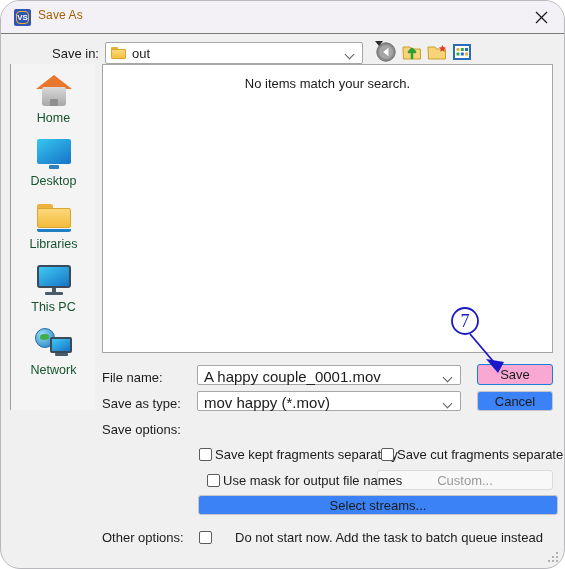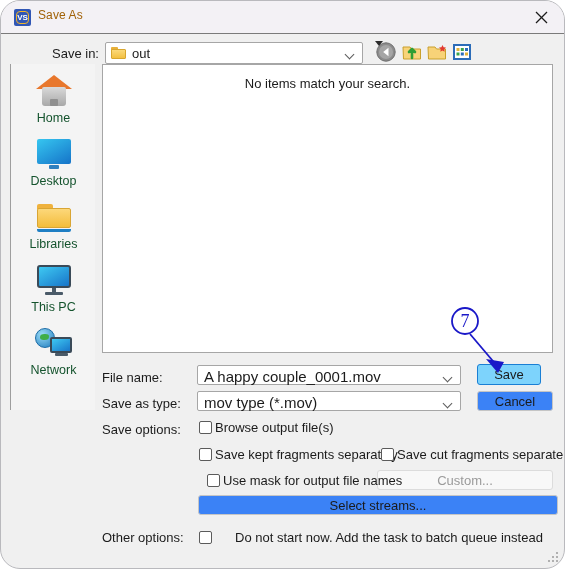--- a/index.html
+++ b/index.html
@@ -244,23 +244,23 @@
   .btn {
     position: absolute;
     background: #3b82f6;
     border: 1px solid #c5c5c5;
     border-radius: 3px;
     font-size: 13px; color: #1b1b1b;
     display: flex; align-items: center; justify-content: center;
     cursor: default;
   }
   #btn-save {
-    left: 476px; top: 363px; width: 64px; height: 21px;
+    left: 476px; top: 363px; width: 76px; height: 21px;
     border: 1.6px solid #1a7fd4;
-    background: #7dd3fc;
+    background: #f9a8d4;
   }
   #btn-cancel { left: 476px; top: 390px; width: 76px; height: 20px; }
   #btn-custom {
     left: 376px; top: 469px; width: 176px; height: 20px;
     color: #9a9a9a; background: #f8f8f8; border-color: #dcdcdc;
   }
   #btn-streams { left: 197px; top: 494px; width: 360px; height: 20px; }
 
   .chk {
     position: absolute;
@@ -418,33 +418,29 @@
   <div class="lbl" id="lbl-filename">File name:</div>
   <div class="lbl" id="lbl-filetype">Save as type:</div>
   <div class="lbl" id="lbl-saveopts">Save options:</div>
   <div class="lbl" id="lbl-otheropts">Other options:</div>
 
   <div class="combo" id="combo-filename">
     <div class="ctext">A happy couple_0001.mov</div>
     <div class="cmb-arrow"></div>
   </div>
   <div class="combo" id="combo-filetype">
-    <div class="ctext">mov type (*.mov)</div>
+    <div class="ctext">mov happy (*.mov)</div>
     <div class="cmb-arrow"></div>
   </div>
 
   <div class="btn" id="btn-save">Save</div>
   <div class="btn" id="btn-cancel">Cancel</div>
   <div class="btn" id="btn-custom">Custom...</div>
   <div class="btn" id="btn-streams">Select streams...</div>
 
-  <div class="chk" id="chk-browse">
-    <div class="box"></div>
-    <div class="ctxt">Browse output file(s)</div>
-  </div>
   <div class="chk" id="chk-kept">
     <div class="box"></div>
     <div class="ctxt">Save kept fragments separately</div>
   </div>
   <div class="chk" id="chk-cut">
     <div class="box"></div>
     <div class="ctxt">Save cut fragments separately</div>
   </div>
   <div class="chk" id="chk-mask">
     <div class="box"></div>

